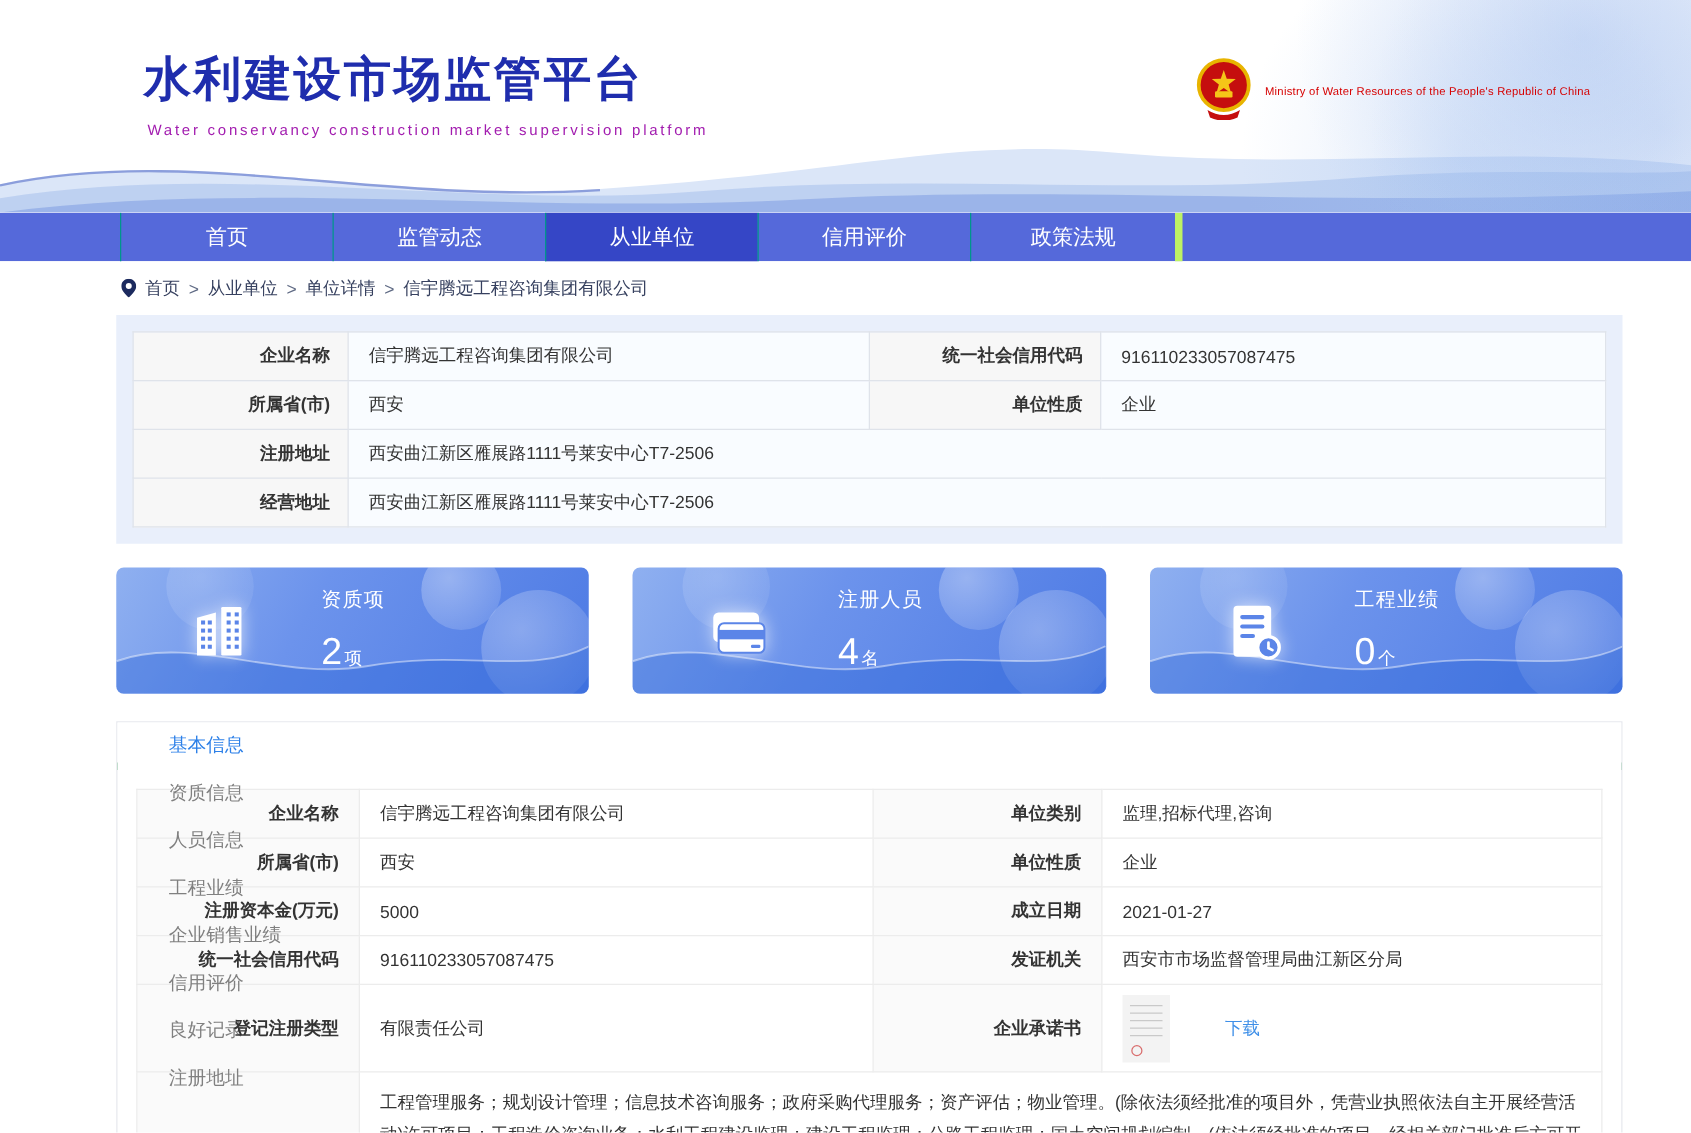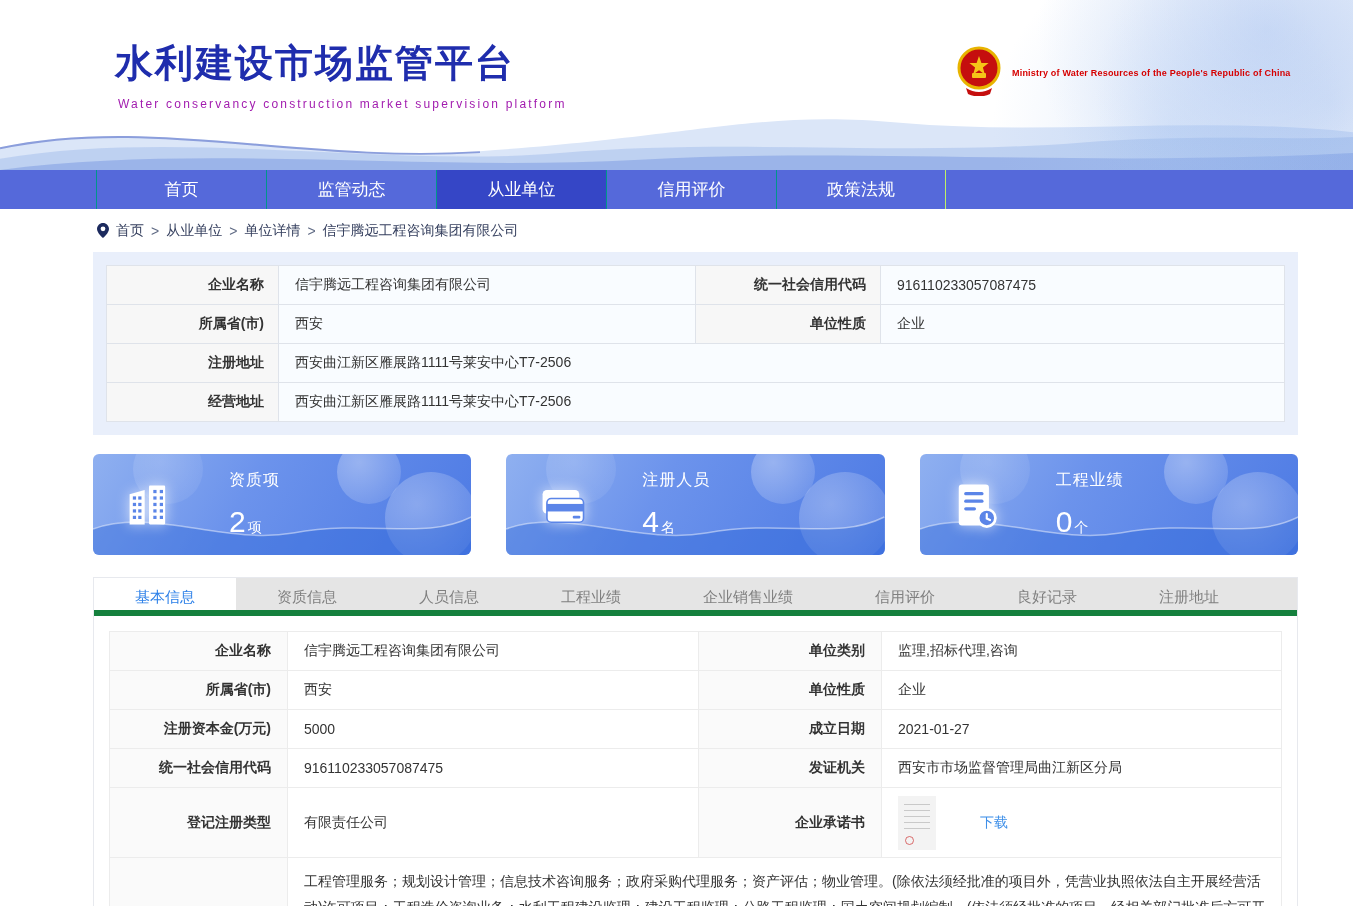--- a/index.html
+++ b/index.html
@@ -11,27 +11,27 @@
   .site-header::after { content:''; position:absolute; right:0; top:0; width:480px; height:100%;
       background: radial-gradient(circle at 82% 18%, rgba(148,180,236,.38), transparent 55%),
                   radial-gradient(circle at 62% 75%, rgba(168,198,242,.30), transparent 55%),
                   radial-gradient(circle at 95% 60%, rgba(130,168,232,.28), transparent 50%); }
   .header-wave { position:absolute; left:0; bottom:0; width:100%; height:66px; }
   .brand { position:absolute; left:115px; top:38px; z-index:2; }
   .brand-title { font-size:38px; font-weight:bold; color:#1f2dad; letter-spacing:2px; }
   .brand-sub { font-size:12px; color:#a21caf; letter-spacing:2.2px; margin-top:8px; margin-left:3px; }
   .ministry { position:absolute; left:956px; top:46px; display:flex; align-items:center; gap:10px; z-index:2; }
   .ministry-name { font-size:29px; font-weight:bold; color:#d60000; letter-spacing:1px; }
-  .ministry-sub { font-size:9px; color:#d60000; font-weight:bold; margin-top:4px; letter-spacing:.2px; }
+  .ministry-sub { font-size:9px; color:#d60000; font-weight:normal; margin-top:4px; letter-spacing:.2px; }
 
   
   .main-nav { height:39px; background:#5569da; display:flex; padding-left:96px; }
   .nav-item { width:170px; border-left:1px solid #00968b; color:#fff; font-size:17px;
               text-align:center; line-height:39px; cursor:pointer; }
-  .nav-item:last-child { border-right:1px solid #bef264; }
+  .nav-item:last-child { border-right:6px solid #bef264; }
   .nav-item.active { background:#3546c6; }
 
   
   .breadcrumb { height:43px; display:flex; align-items:center; padding-left:97px;
                 font-size:14px; color:#36405f; gap:7px; background:#fff; }
   .crumb { cursor:pointer; }
   .crumb-sep { color:#5a6franchise; color:#5f6a84; }
 
   
   .content { width:1205px; margin-left:93px; }
@@ -46,30 +46,30 @@
   .cards { display:flex; gap:35px; margin-top:19px; }
   .card { position:relative; flex:1; height:101px; border-radius:6px; overflow:hidden; color:#fff;
           background:linear-gradient(120deg,#8fb0f0 0%,#6c93ec 40%,#4d7ae4 100%); }
   .card .bubble1 { position:absolute; width:64px; height:64px; border-radius:50%; top:-14px; right:70px;
           background:radial-gradient(circle at 35% 35%, rgba(255,255,255,.35), rgba(255,255,255,.08)); }
   .card .bubble2 { position:absolute; width:92px; height:92px; border-radius:50%; top:18px; right:-6px;
           background:radial-gradient(circle at 35% 35%, rgba(255,255,255,.30), rgba(255,255,255,.06)); }
   .card .bubble3 { position:absolute; width:70px; height:70px; border-radius:50%; top:-20px; left:40px;
           background:radial-gradient(circle at 40% 40%, rgba(255,255,255,.18), rgba(255,255,255,.04)); }
   .card-wave { position:absolute; left:0; bottom:0; width:100%; height:56px; }
-  .card-inner { position:relative; display:flex; align-items:center; height:100%; padding-left:28px; gap:52px; z-index:2; }
+  .card-inner { position:relative; display:flex; align-items:center; height:100%; padding-left:56px; gap:52px; z-index:2; }
   .card-icon { width:56px; height:56px; filter:drop-shadow(0 0 7px rgba(255,255,255,.65)); }
   .card-label { font-size:16px; letter-spacing:1px; }
   .card-valueline { margin-top:14px; }
   .card-value { font-size:30px; font-weight:400; }
   .card-unit { font-size:14px; margin-left:2px; }
 
   
   .tab-panel { margin-top:22px; border:1px solid #e7e9ee; background:#fff; }
-  .tabs { display:flex; background:#e5e5e5; border-bottom:6px solid #15803d; height:38px; }
+  .tabs { display:flex; background:#0f172a; border-bottom:6px solid #15803d; height:38px;flex-direction:column; }
   .tab { padding:0 41px; line-height:38px; font-size:15px; color:#808080; cursor:pointer; white-space:nowrap; }
   .tab.active { background:#fff; color:#2d80e8; }
 
   .detail-wrap { padding:15px; }
   .detail-table th, .detail-table td { border:1px solid #ececec; height:39px; }
   .detail-table th { background:#fafafa; font-weight:bold; text-align:right; padding-right:16px; color:#333; }
   .detail-table td { background:#fff; text-align:left; padding:4px 10px 4px 16px; color:#333; }
   .row-cert th, .row-cert td { height:70px; }
   .row-scope td { height:112px; line-height:26px; vertical-align:top; padding-top:10px; }
   .row-scope th { height:112px; }

